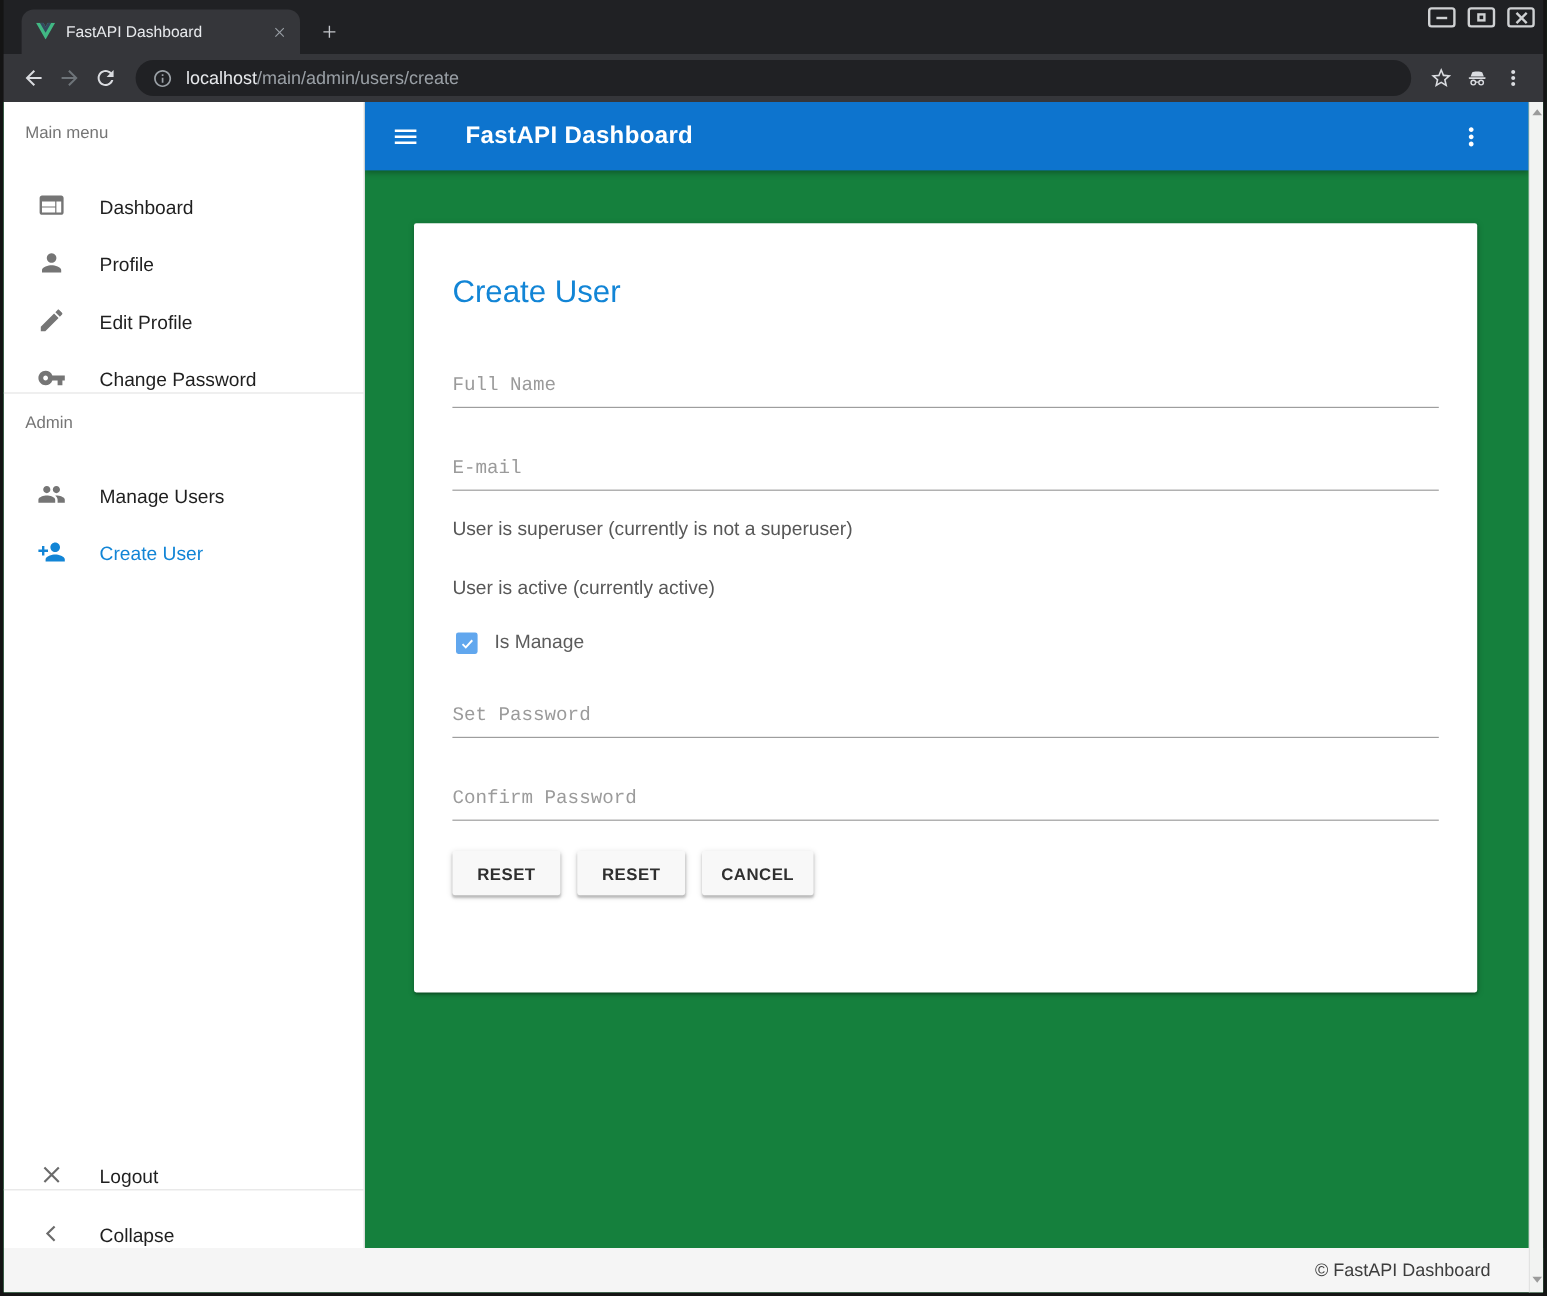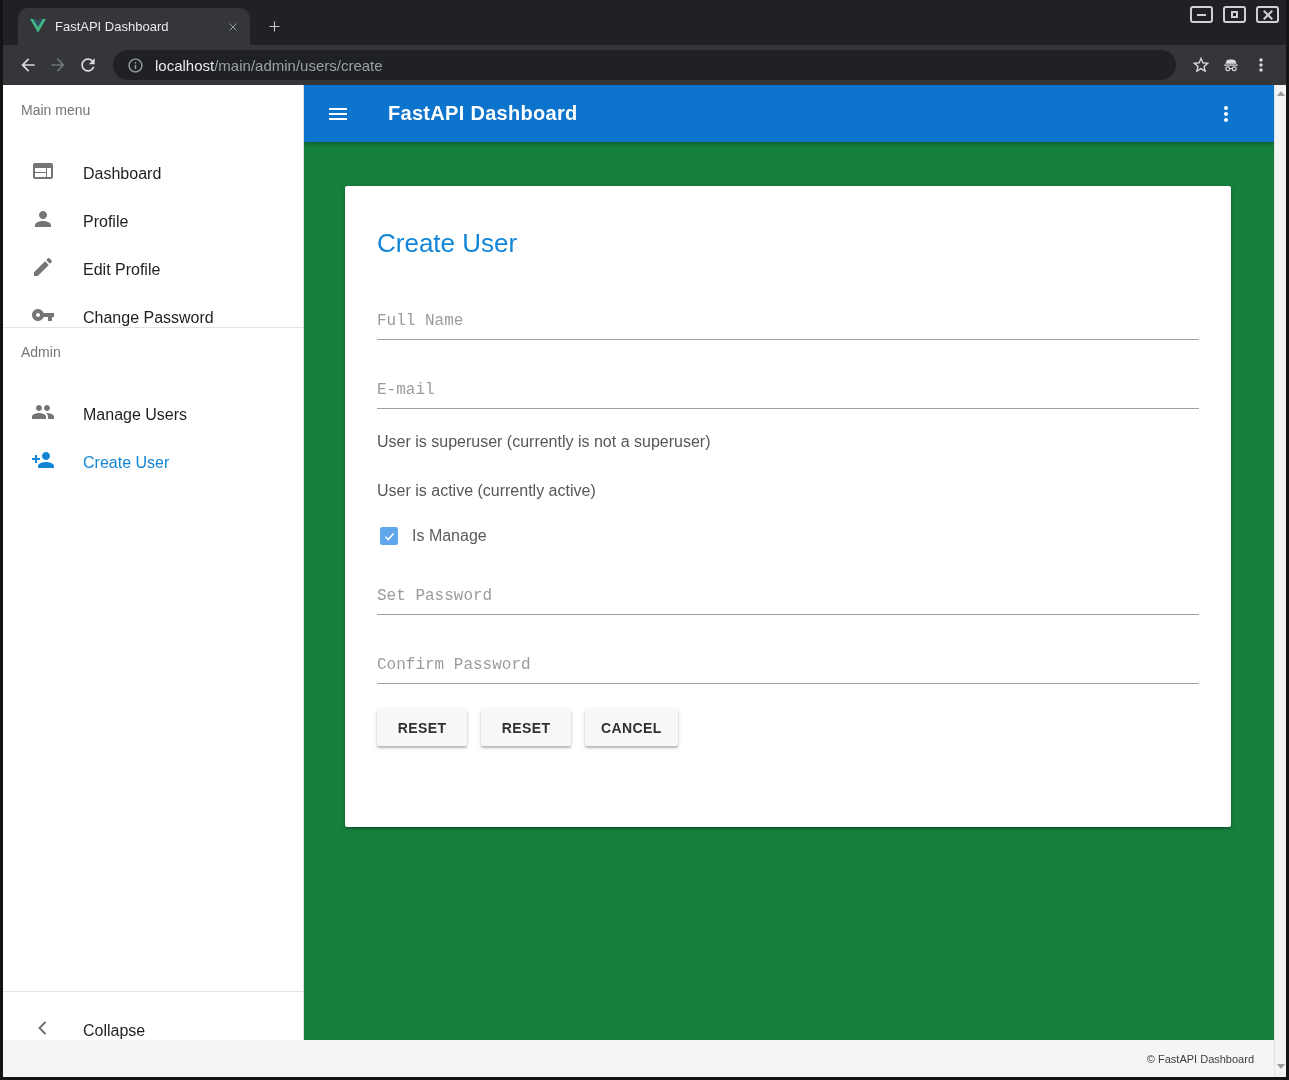--- a/index.html
+++ b/index.html
@@ -80,21 +80,21 @@
   .mcheck svg{display:none;width:13px;height:13px;stroke:#fff;stroke-width:3;fill:none}
   .mcheck.checked{background:#61a7ee;border-color:#61a7ee}
   .mcheck.checked svg{display:block}
   .chk-label{margin-left:14px;font-size:16px;color:#5c5c5c}
   .btn-row{margin-top:25px;display:flex;gap:14px}
   .btn{min-width:90px;height:37px;background:#f8f8f8;border:none;border-radius:2px;cursor:pointer;
        box-shadow:0 2px 2px rgba(0,0,0,.22),0 1px 5px rgba(0,0,0,.12);
        font-size:14px;font-weight:700;color:#2f2f2f;letter-spacing:.4px;font-family:inherit;padding:0 16px}
 
   .footer{position:absolute;left:0;right:0;bottom:0;height:37px;background:#f5f5f5;z-index:1;
-          display:flex;align-items:center;justify-content:flex-end;padding-right:32px;font-size:11px;color:#3d3d3d;box-sizing:border-box}
+          display:flex;align-items:center;justify-content:flex-end;padding-right:44px;font-size:15px;color:#3d3d3d;box-sizing:border-box}
 
   .scrollbar{position:absolute;top:0;right:0;bottom:0;width:12px;background:#f2f3f2;border-left:1px solid #e2e2e2;z-index:6;box-sizing:border-box}
   .sb-up,.sb-down{position:absolute;left:50%;transform:translateX(-50%);width:0;height:0;
                   border-left:4px solid transparent;border-right:4px solid transparent}
   .sb-up{top:6px;border-bottom:5px solid #9b9b9b}
   .sb-down{bottom:8px;border-top:5px solid #9b9b9b}
 </style>
 </head>
 <body>
 
@@ -231,20 +231,28 @@
         <span class="mi">
           <svg viewBox="0 0 24 24">
               <path d="M15 12c2.21 0 4-1.79 4-4s-1.79-4-4-4-4 1.79-4 4 1.79 4 4 4zm-9-2V7H4v3H1v2h3v3h2v-3h3v-2H6zm9 4c-2.67 0-8 1.34-8 4v2h16v-2c0-2.66-5.33-4-8-4z"></path>
             </svg>
         </span>
         <span>Create User</span>
       </div>
 
       <div class="spacer"></div>
 
+      <div class="item">
+        <span class="mi thin">
+          <svg viewBox="0 0 24 24">
+              <path d="M6 6l12 12M18 6L6 18"></path>
+            </svg>
+        </span>
+        <span>Logout</span>
+      </div>
       <div class="divider"></div>
       <div class="item">
         <span class="mi thin">
           <svg viewBox="0 0 24 24">
               <path d="M14.5 6l-6 6 6 6"></path>
             </svg>
         </span>
         <span>Collapse</span>
       </div>
     </nav>

